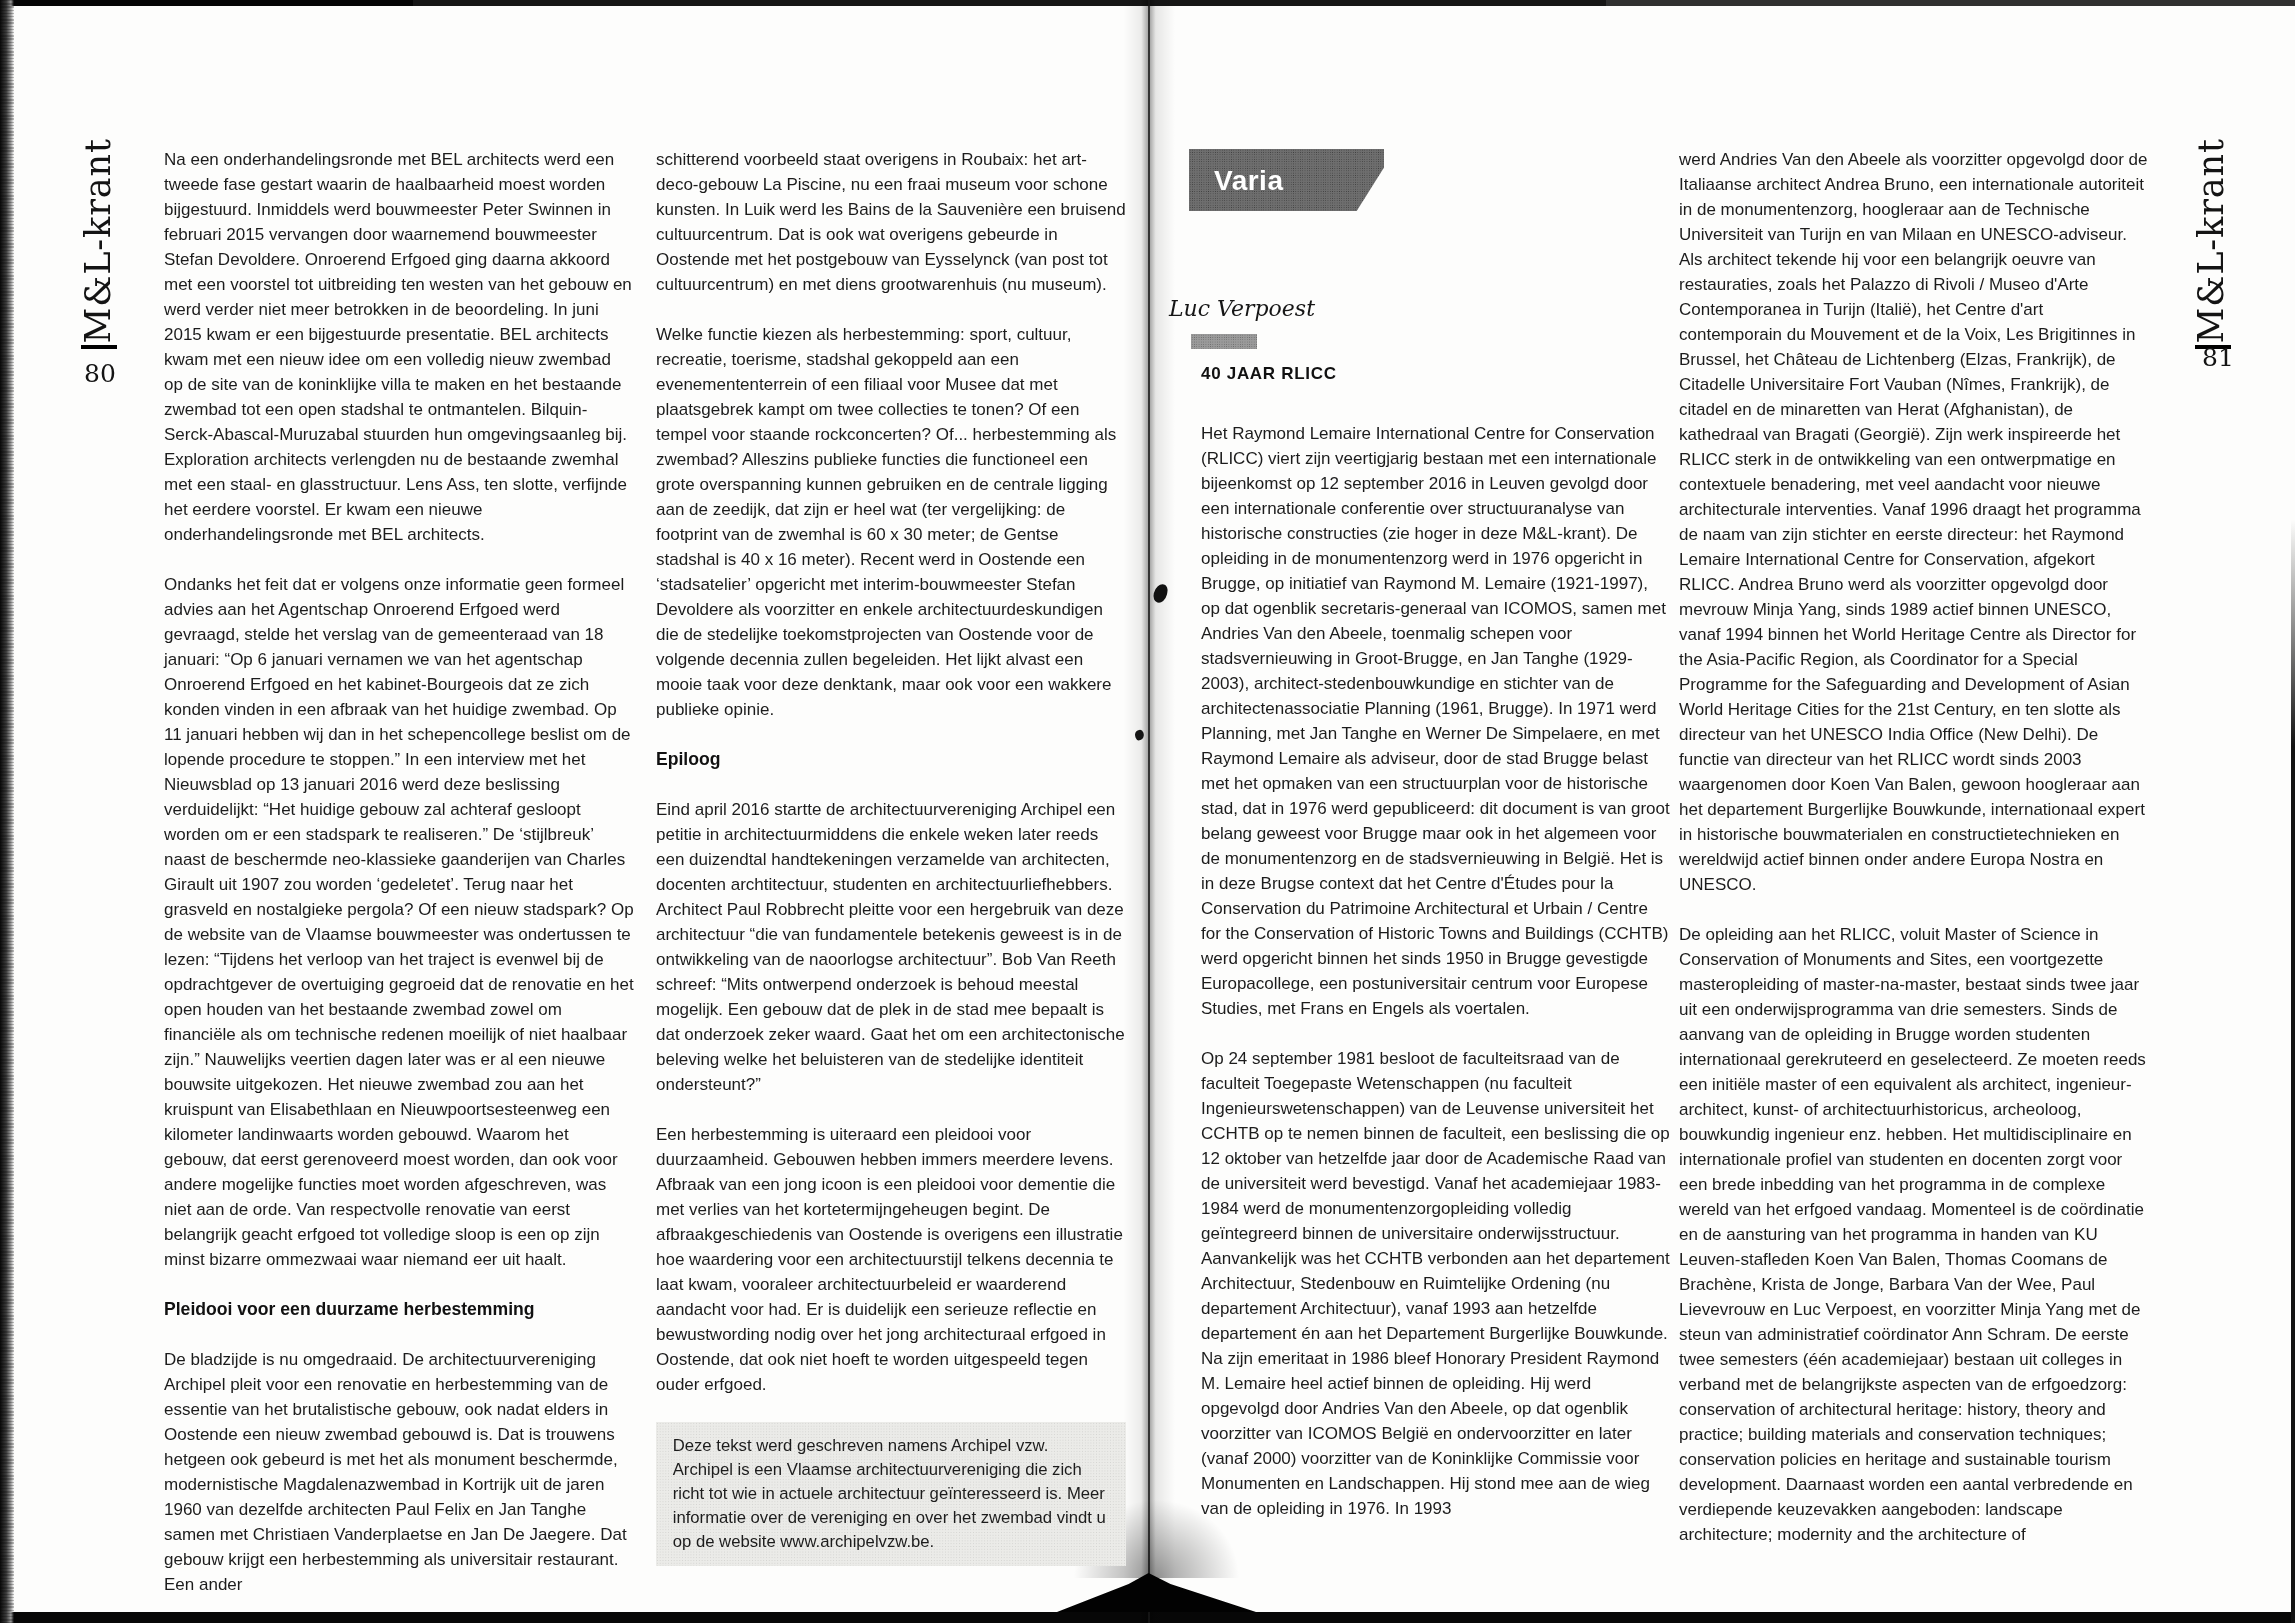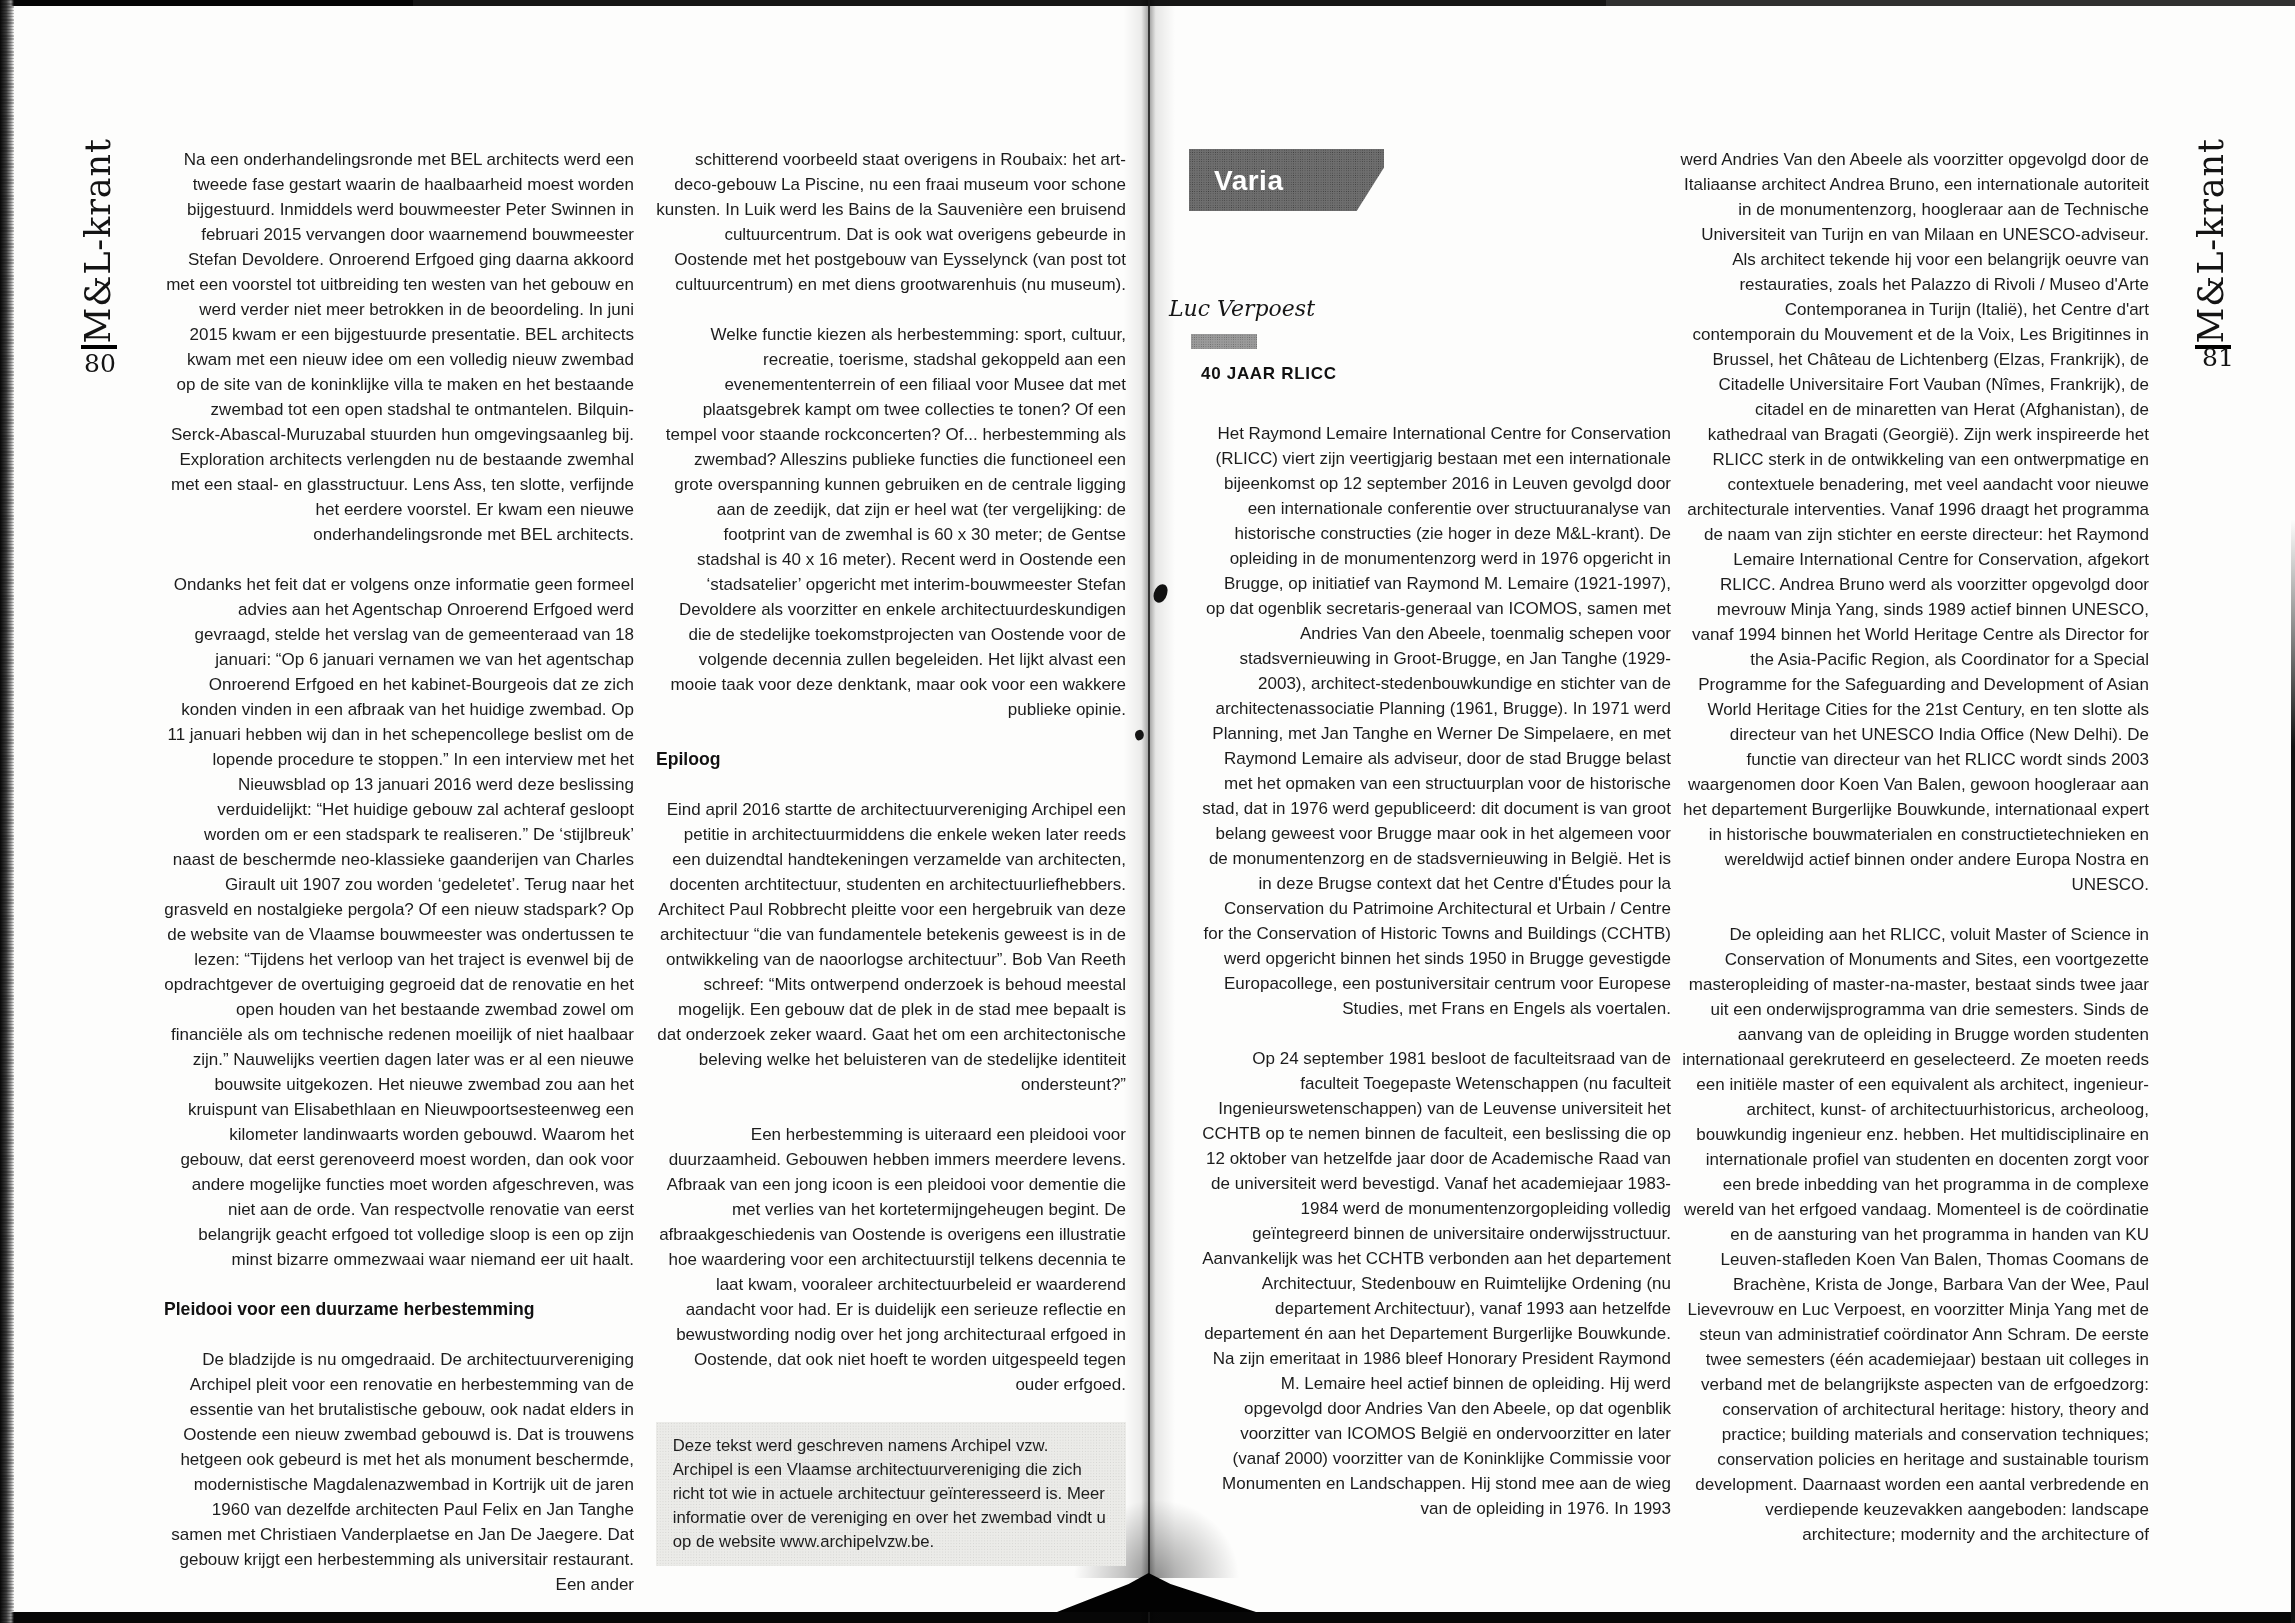--- a/index.html
+++ b/index.html
@@ -51,21 +51,21 @@
   .author-bar{position:absolute;left:1191px;top:334px;width:66px;height:15px;
     background-color:#9a9a9a;
     background-image:radial-gradient(circle,rgba(0,0,0,.35) 0.5px,rgba(0,0,0,0) 0.6px);
     background-size:2.3px 2.3px;}
   .article-title{position:absolute;left:1201px;top:364px;font-size:17px;font-weight:bold;
     letter-spacing:0.7px;color:#111;}
 
   
   .col{position:absolute;width:470px;font-size:17px;line-height:25px;
     color:#1c1c1c;text-align:left;}
-  .col p{margin:0 0 25px 0;text-align:right;}
+  .col p{margin:0 0 25px 0;}
   .col p:last-child{margin-bottom:0;}
   .subhead{font-size:17.6px;font-weight:bold;margin:0 0 25px 0;color:#111;}
   #col1{left:164px;top:147px;}
   #col2{left:656px;top:147px;}
   #col3{left:1201px;top:421px;}
   #col4{left:1679px;top:147px;}
   .note-box{margin-top:25px;padding:12px 16.7px;
     background-color:#ebebe8;
     background-image:radial-gradient(circle,rgba(0,0,0,.10) 0.5px,rgba(0,0,0,0) 0.6px);
     background-size:2.8px 2.8px;
@@ -82,21 +82,21 @@
   <div class="rightstrip"></div>
   <div class="gutter-band"></div>
   <div class="gutter-core"></div>
   <div class="gutter-fan-shadow"></div>
   <div class="gutter-fan"></div>
   <div class="blob1"></div>
   <div class="blob2"></div>
 
   <div class="edge-logo" style="left:78px;top:138px;">M&amp;L-krant</div>
   <div class="edge-rule" style="left:81px;top:345px;width:36px;height:4.2px;"></div>
-  <div class="pagenum" style="left:84px;top:349px;">80</div>
+  <div class="pagenum" style="left:84px;top:359px;">80</div>
 
   <div class="edge-logo" style="left:2191px;top:138px;">M&amp;L-krant</div>
   <div class="edge-rule" style="left:2195px;top:345px;width:36px;height:4.2px;"></div>
   <div class="pagenum" style="left:2202px;top:343px;">81</div>
 
   <div class="col" id="col1">
     <p>Na een onderhandelingsronde met BEL architects werd een tweede fase gestart waarin de haalbaarheid moest worden bijgestuurd. Inmiddels werd bouwmeester Peter Swinnen in februari 2015 vervangen door waarnemend bouwmeester Stefan Devoldere. Onroerend Erfgoed ging daarna akkoord met een voorstel tot uitbreiding ten westen van het gebouw en werd verder niet meer betrokken in de beoordeling. In juni 2015 kwam er een bijgestuurde presentatie. BEL architects kwam met een nieuw idee om een volledig nieuw zwembad op de site van de koninklijke villa te maken en het bestaande zwembad tot een open stadshal te ontmantelen. Bilquin-Serck-Abascal-Muruzabal stuurden hun omgevingsaanleg bij. Exploration architects verlengden nu de bestaande zwemhal met een staal- en glasstructuur.   Lens Ass, ten slotte, verfijnde het eerdere voorstel. Er kwam een nieuwe onderhandelingsronde met BEL architects.</p>
     <p>Ondanks het feit dat er volgens onze informatie geen formeel advies aan het Agentschap Onroerend Erfgoed werd gevraagd, stelde het verslag van de gemeenteraad van 18 januari: “Op 6 januari vernamen we van het agentschap Onroerend Erfgoed en het kabinet-Bourgeois dat ze zich konden vinden in een afbraak van het huidige zwembad. Op 11 januari hebben wij dan in het schepencollege beslist om de lopende procedure te stoppen.” In een interview met het Nieuwsblad op 13 januari 2016 werd deze beslissing verduidelijkt: “Het huidige gebouw zal achteraf gesloopt worden om er een stadspark te realiseren.” De ‘stijlbreuk’ naast de beschermde neo-klassieke gaanderijen van Charles Girault uit 1907 zou worden ‘gedeletet’. Terug naar het grasveld en nostalgieke pergola? Of een nieuw stadspark? Op de website van de Vlaamse bouwmeester was ondertussen te lezen: “Tijdens het verloop van het traject is evenwel bij de opdrachtgever de overtuiging gegroeid dat de renovatie en het open houden van het bestaande zwembad zowel om financiële als om technische redenen moeilijk of niet haalbaar zijn.” Nauwelijks veertien dagen later was er al een nieuwe bouwsite uitgekozen. Het nieuwe zwembad zou aan het kruispunt van Elisabethlaan en Nieuwpoortsesteenweg een kilometer landinwaarts worden gebouwd. Waarom het gebouw, dat eerst gerenoveerd moest worden, dan ook voor andere mogelijke functies moet worden afgeschreven, was niet aan de orde. Van respectvolle renovatie van eerst belangrijk geacht erfgoed tot volledige sloop is een op zijn minst bizarre ommezwaai waar niemand eer uit haalt.</p>
     <h2 class="subhead">Pleidooi voor een duurzame herbestemming</h2>
     <p>De bladzijde is nu omgedraaid. De architectuurvereniging Archipel pleit voor een renovatie en herbestemming van de essentie van het brutalistische gebouw, ook nadat elders in Oostende een nieuw zwembad gebouwd is. Dat is trouwens hetgeen ook gebeurd is met het als monument beschermde, modernistische Magdalenazwembad in Kortrijk uit de jaren 1960 van dezelfde architecten Paul Felix en Jan Tanghe samen met Christiaen Vanderplaetse en Jan De Jaegere. Dat gebouw krijgt een herbestemming als universitair restaurant. Een ander</p>

